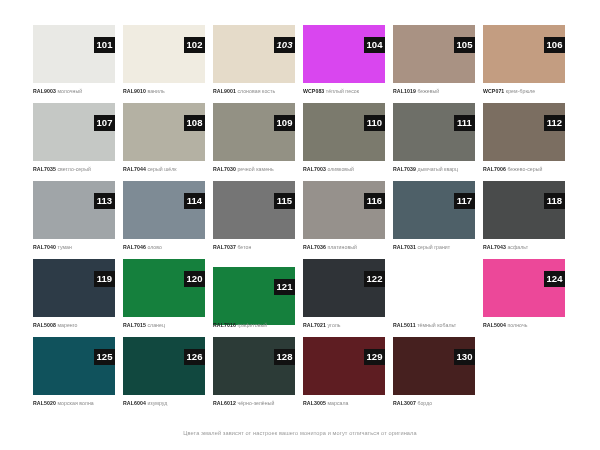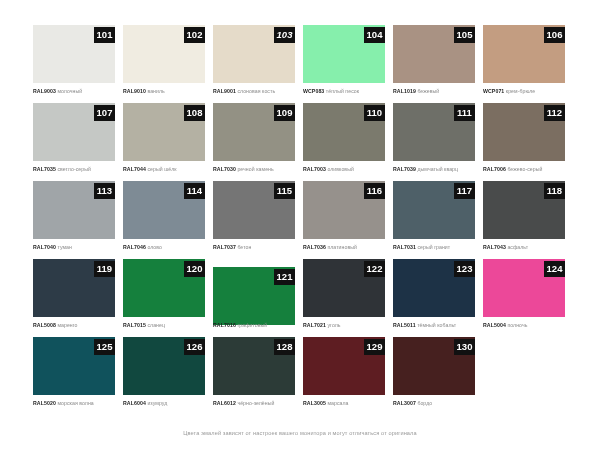--- a/index.html
+++ b/index.html
@@ -38,21 +38,21 @@
     position: relative;
   }
   .swatch {
     position: relative;
     width: 82px;
     height: 58px;
     box-sizing: border-box;
   }
   .badge {
     position: absolute;
-    top: 2px;
+    top: 12px;
     right: 0;
     width: 21px;
     height: 16px;
     background: #111111;
     color: #ffffff;
     font-size: 9.5px;
     font-weight: bold;
     line-height: 16px;
     text-align: center;
     letter-spacing: 0px;
@@ -104,21 +104,21 @@
         </div>
         <div class="caption"><span class="code">RAL9010</span><span class="cname">ваниль</span></div>
       </div>
       <div class="cell">
         <div class="swatch" style="background: rgb(229, 219, 201); font-style: italic;">
           <div class="badge">103</div>
         </div>
         <div class="caption"><span class="code">RAL9001</span><span class="cname">слоновая кость</span></div>
       </div>
       <div class="cell">
-        <div class="swatch" style="background: #86efac;">
+        <div class="swatch" style="background: #d946ef;">
           <div class="badge">104</div>
         </div>
         <div class="caption"><span class="code">WCP083</span><span class="cname">тёплый песок</span></div>
       </div>
       <div class="cell">
         <div class="swatch" style="background: rgb(169, 146, 131);">
           <div class="badge">105</div>
         </div>
         <div class="caption"><span class="code">RAL1019</span><span class="cname">бежевый</span></div>
       </div>
@@ -218,23 +218,20 @@
         </div>
         <div class="caption"><span class="code">RAL7016</span><span class="cname">графитовый</span></div>
       </div>
       <div class="cell">
         <div class="swatch" style="background: rgb(47, 51, 55);">
           <div class="badge">122</div>
         </div>
         <div class="caption"><span class="code">RAL7021</span><span class="cname">уголь</span></div>
       </div>
       <div class="cell">
-        <div class="swatch" style="background: rgb(29, 50, 70);">
-          <div class="badge">123</div>
-        </div>
         <div class="caption"><span class="code">RAL5011</span><span class="cname">тёмный кобальт</span></div>
       </div>
       <div class="cell">
         <div class="swatch" style="background: #ec4899;">
           <div class="badge">124</div>
         </div>
         <div class="caption"><span class="code">RAL5004</span><span class="cname">полночь</span></div>
       </div>
       <div class="cell">
         <div class="swatch" style="background: rgb(16, 82, 92);">

